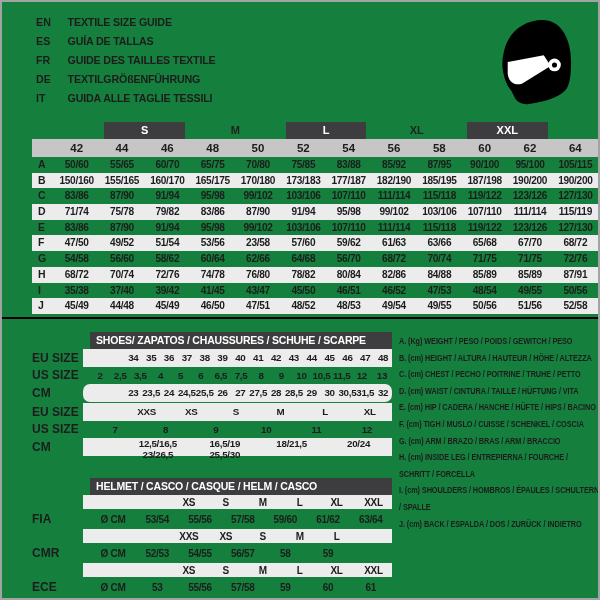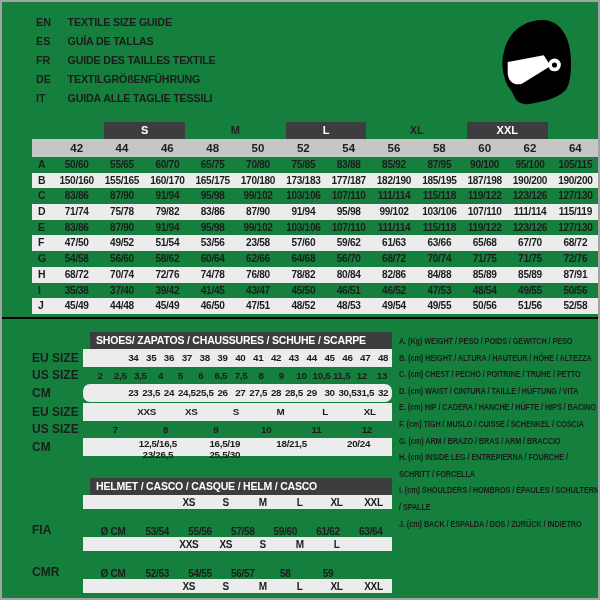--- a/index.html
+++ b/index.html
@@ -35,21 +35,21 @@
   .ltable{position:absolute;left:30px;width:360px;}
   #shoes{top:330px;} #gloves{top:401px;} #helmet{top:476px;}
   .lt-header{margin-left:58px;height:17px;background:#3d3d3f;color:#fff;font-weight:bold;font-size:10.5px;
              line-height:17px;padding-left:6px;box-sizing:border-box;letter-spacing:-0.2px;white-space:nowrap;}
   .lt-row{display:flex;height:17.6px;}
   .lt-label{width:58px;font-weight:bold;font-size:12px;display:flex;align-items:center;}
   .lt-vals{width:302px;display:grid;align-items:center;text-align:center;font-weight:bold;
            font-size:9.8px;letter-spacing:-0.3px;}
   .gray{background:#ececec;padding-left:41px;}
   .lt-cell{white-space:nowrap;}
-  .h-size-row{height:14px;} .h-val-row{height:28px;align-items:flex-end;}
+  .h-size-row{height:14px;} .h-val-row{height:20px;}
   .h-grid{grid-template-columns:46px repeat(6,1fr);font-size:10px;}
 
   
   .legend{position:absolute;left:397px;top:331px;width:236px;font-size:8.6px;font-weight:bold;
           line-height:16.6px;letter-spacing:-0.1px;transform:scaleX(0.85);transform-origin:left top;}
 </style>
 </head>
 <body>
 
 <div class="page">

